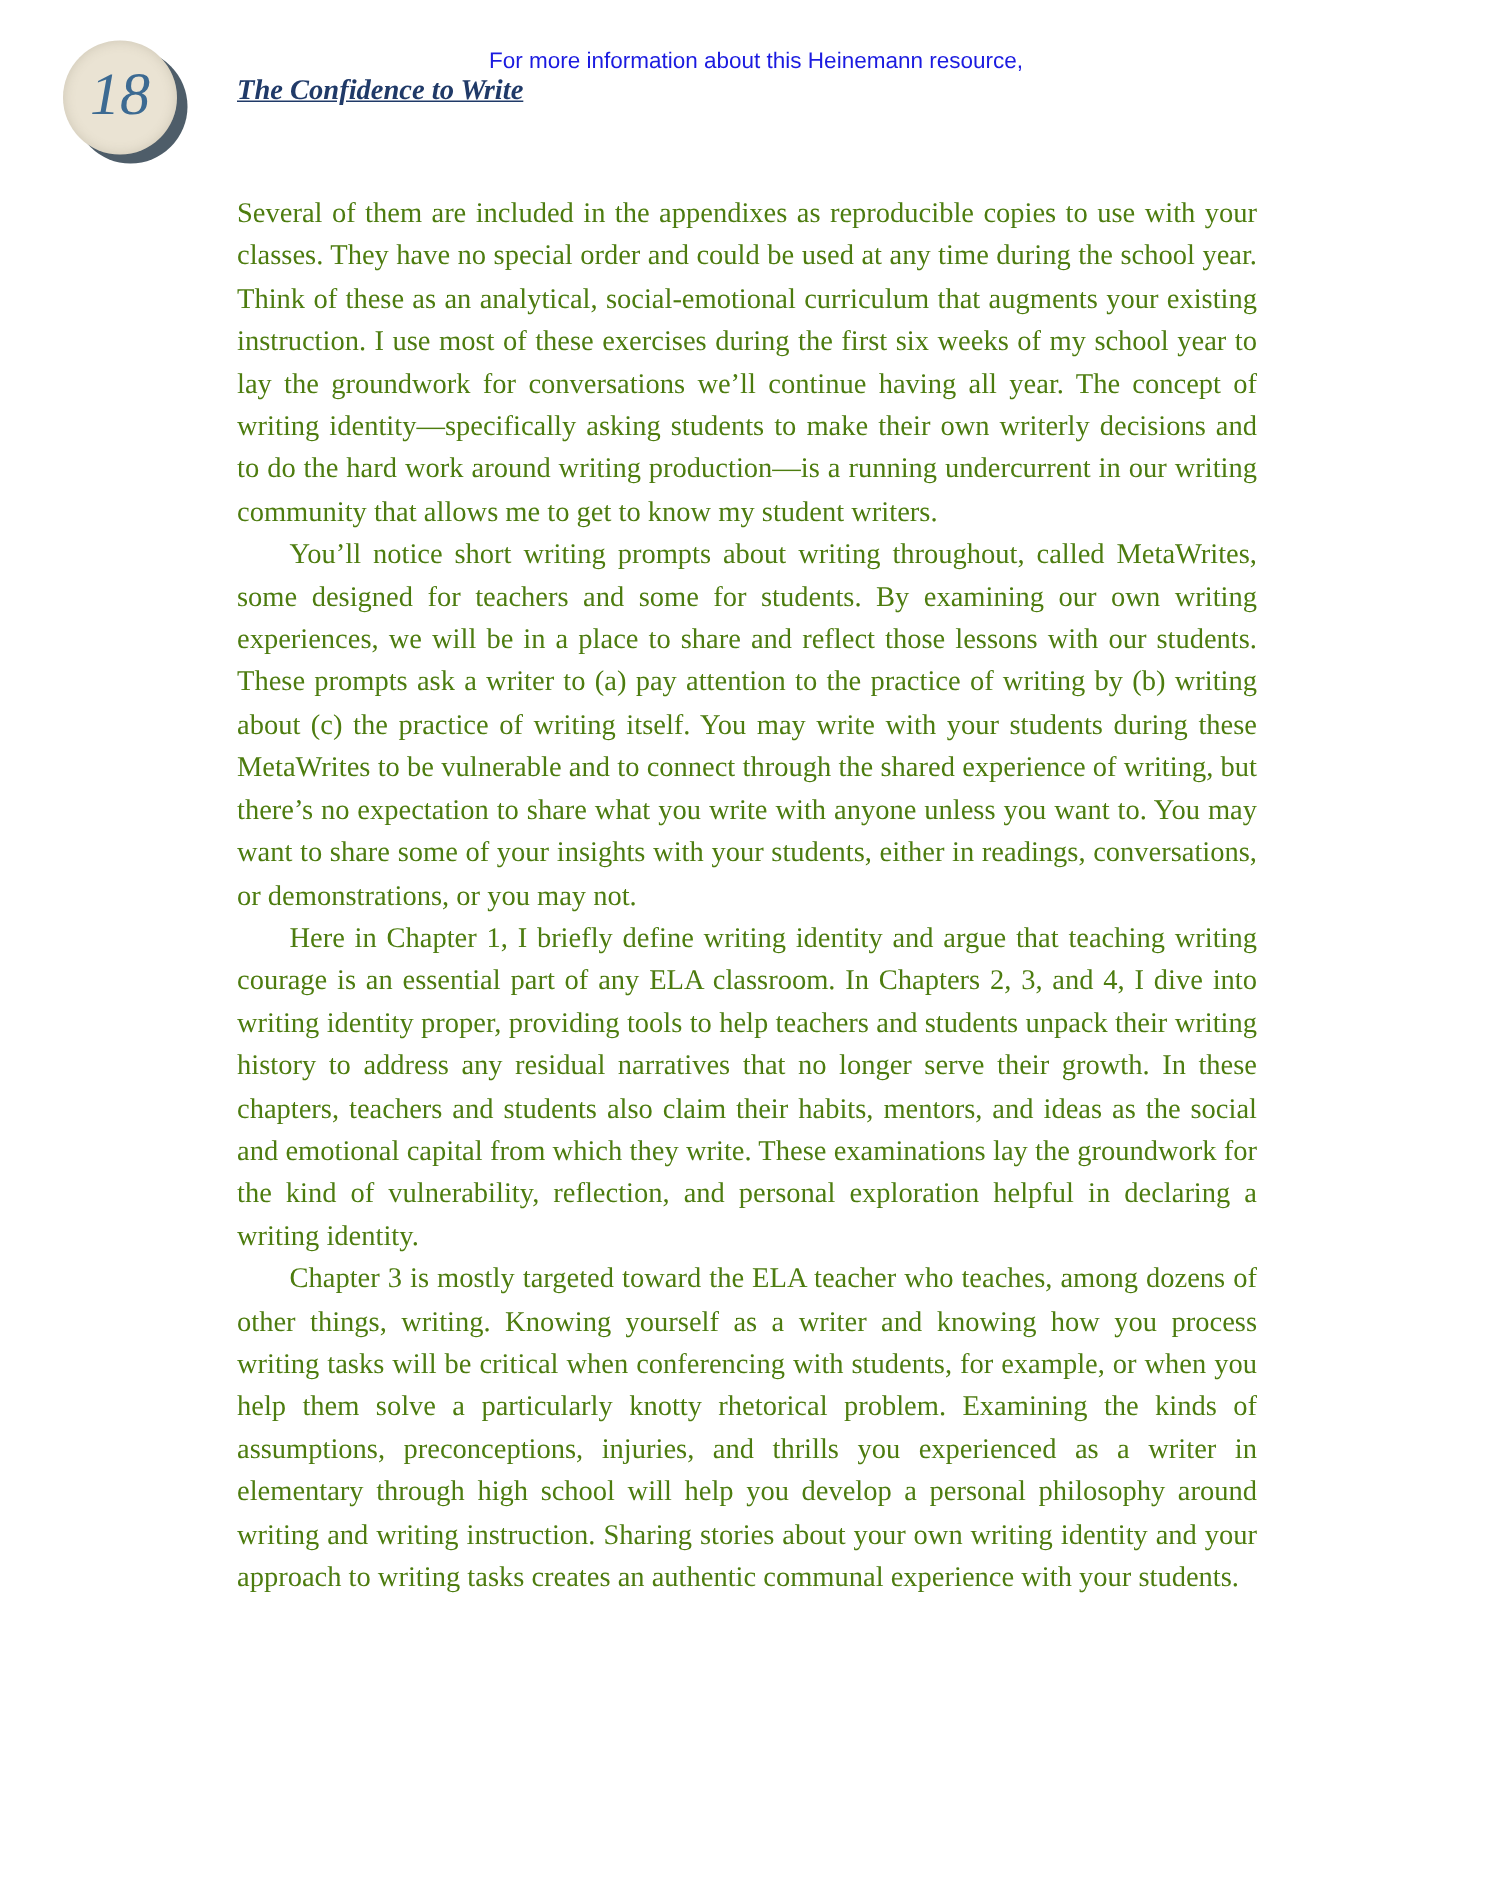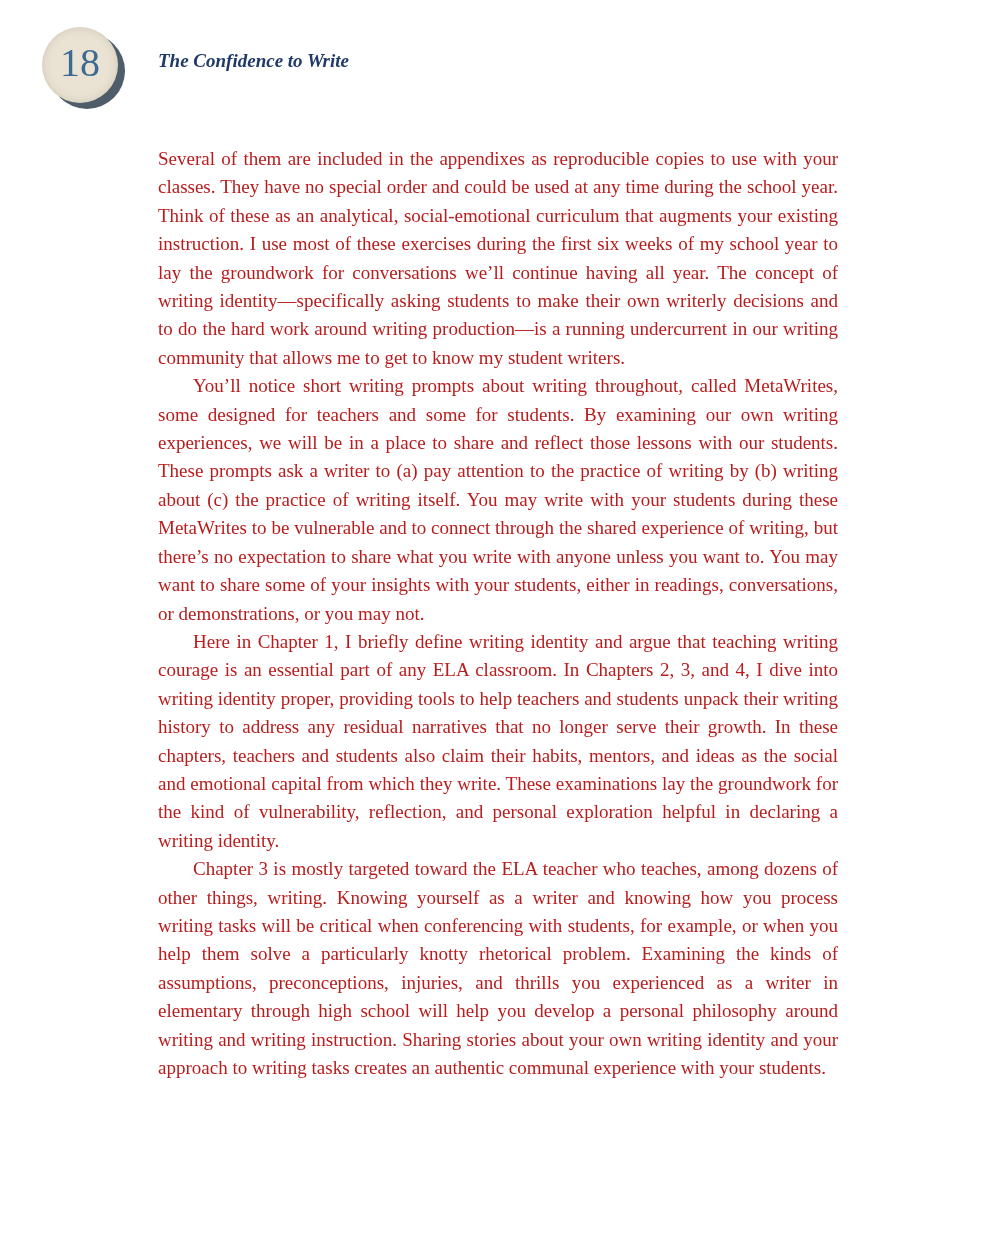--- a/index.html
+++ b/index.html
@@ -37,39 +37,41 @@
     left: 0;
     top: 0;
     width: 76px;
     height: 76px;
     border-radius: 50%;
     background: #eae3d3;
     box-shadow: inset 0 0 8px rgba(120,110,90,0.25);
     display: flex;
     align-items: center;
     justify-content: center;
+    font-style: italic;
   }
   .page-number {
     font-family: "Liberation Serif", serif;
     font-size: 40px;
     color: #3c6a92;
     line-height: 1;
     padding-bottom: 4px;
   }
   
   .running-title {
     position: absolute;
     left: 158px;
     top: 50px;
     font-family: "Liberation Serif", serif;
     font-style: italic;
     font-weight: 600;
     font-size: 19px;
     color: #203a68;
     white-space: nowrap;
+    text-decoration: underline;
   }
   
   .notice {
     position: absolute;
     left: 312px;
     top: 32px;
     width: 384px;
     text-align: center;
     font-family: "Liberation Sans", sans-serif;
     font-size: 15px;
@@ -81,23 +83,22 @@
   }
   
   .body-text {
     position: absolute;
     left: 158px;
     top: 129px;
     width: 680px;
     font-family: "Liberation Serif", serif;
     font-size: 19px;
     line-height: 28.4px;
-    color: #b91c1c;
+    color: #4d7c0f;
     text-align: justify;
-    margin-top: 16px;
   }
   .body-text p {
     margin: 0;
     padding: 0;
   }
   .body-text p.indent {
     text-indent: 35px;
   }
 </style>
 </head>
@@ -108,20 +109,21 @@
   <div class="circle-wrap">
     <div class="circle-shadow"></div>
     <div class="circle">
       <span class="page-number">18</span>
     </div>
   </div>
 
   <div class="running-title">The Confidence to Write</div>
 
   <div class="notice">
+    <div>For more information about this Heinemann resource,</div>
   </div>
 
   <div class="body-text">
     <p>Several of them are included in the appendixes as reproducible copies to use with your classes. They have no special order and could be used at any time during the school year. Think of these as an analytical, social-emotional curriculum that augments your existing instruction. I use most of these exercises during the first six weeks of my school year to lay the groundwork for conversations we’ll continue having all year. The concept of writing identity—specifically asking students to make their own writerly decisions and to do the hard work around writing production—is a running undercurrent in our writing community that allows me to get to know my student writers.</p>
     <p class="indent">You’ll notice short writing prompts about writing throughout, called MetaWrites, some designed for teachers and some for students. By examining our own writing experiences, we will be in a place to share and reflect those lessons with our students. These prompts ask a writer to (a) pay attention to the practice of writing by (b) writing about (c) the practice of writing itself. You may write with your students during these MetaWrites to be vulnerable and to connect through the shared experience of writing, but there’s no expectation to share what you write with anyone unless you want to. You may want to share some of your insights with your students, either in readings, conversations, or demonstrations, or you may not.</p>
     <p class="indent">Here in Chapter 1, I briefly define writing identity and argue that teaching writing courage is an essential part of any ELA classroom. In Chapters 2, 3, and 4, I dive into writing identity proper, providing tools to help teachers and students unpack their writing history to address any residual narratives that no longer serve their growth. In these chapters, teachers and students also claim their habits, mentors, and ideas as the social and emotional capital from which they write. These examinations lay the groundwork for the kind of vulnerability, reflection, and personal exploration helpful in declaring a writing identity.</p>
     <p class="indent">Chapter 3 is mostly targeted toward the ELA teacher who teaches, among dozens of other things, writing. Knowing yourself as a writer and knowing how you process writing tasks will be critical when conferencing with students, for example, or when you help them solve a particularly knotty rhetorical problem. Examining the kinds of assumptions, preconceptions, injuries, and thrills you experienced as a writer in elementary through high school will help you develop a personal philosophy around writing and writing instruction. Sharing stories about your own writing identity and your approach to writing tasks creates an authentic communal experience with your students.</p>
   </div>
 
 </div>

